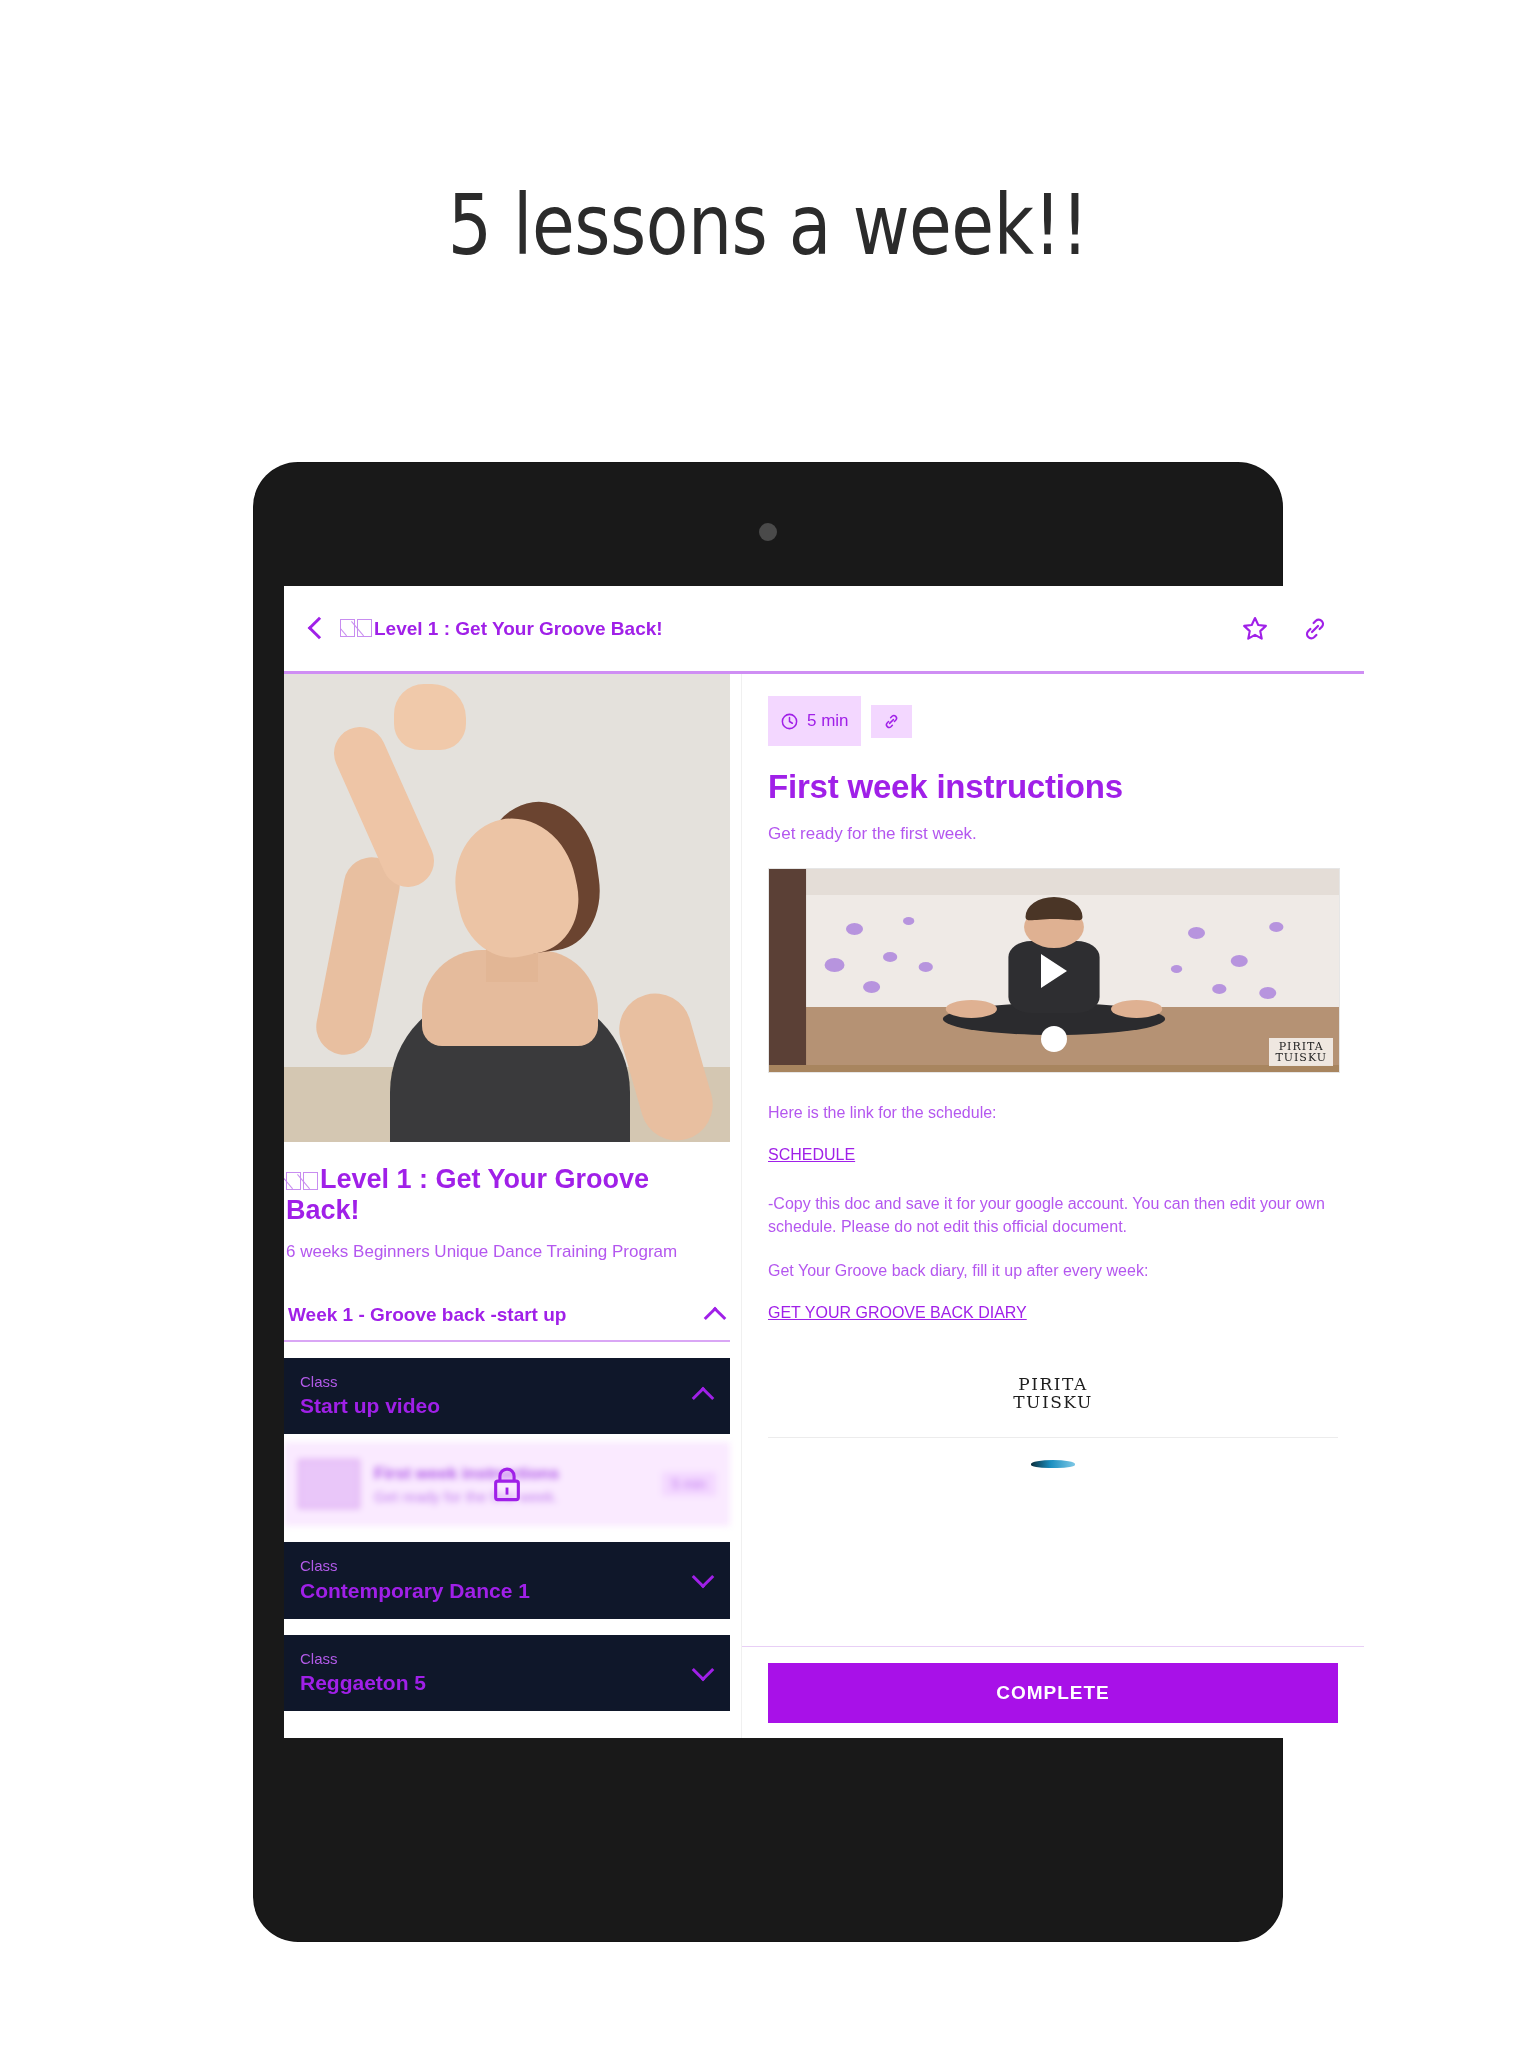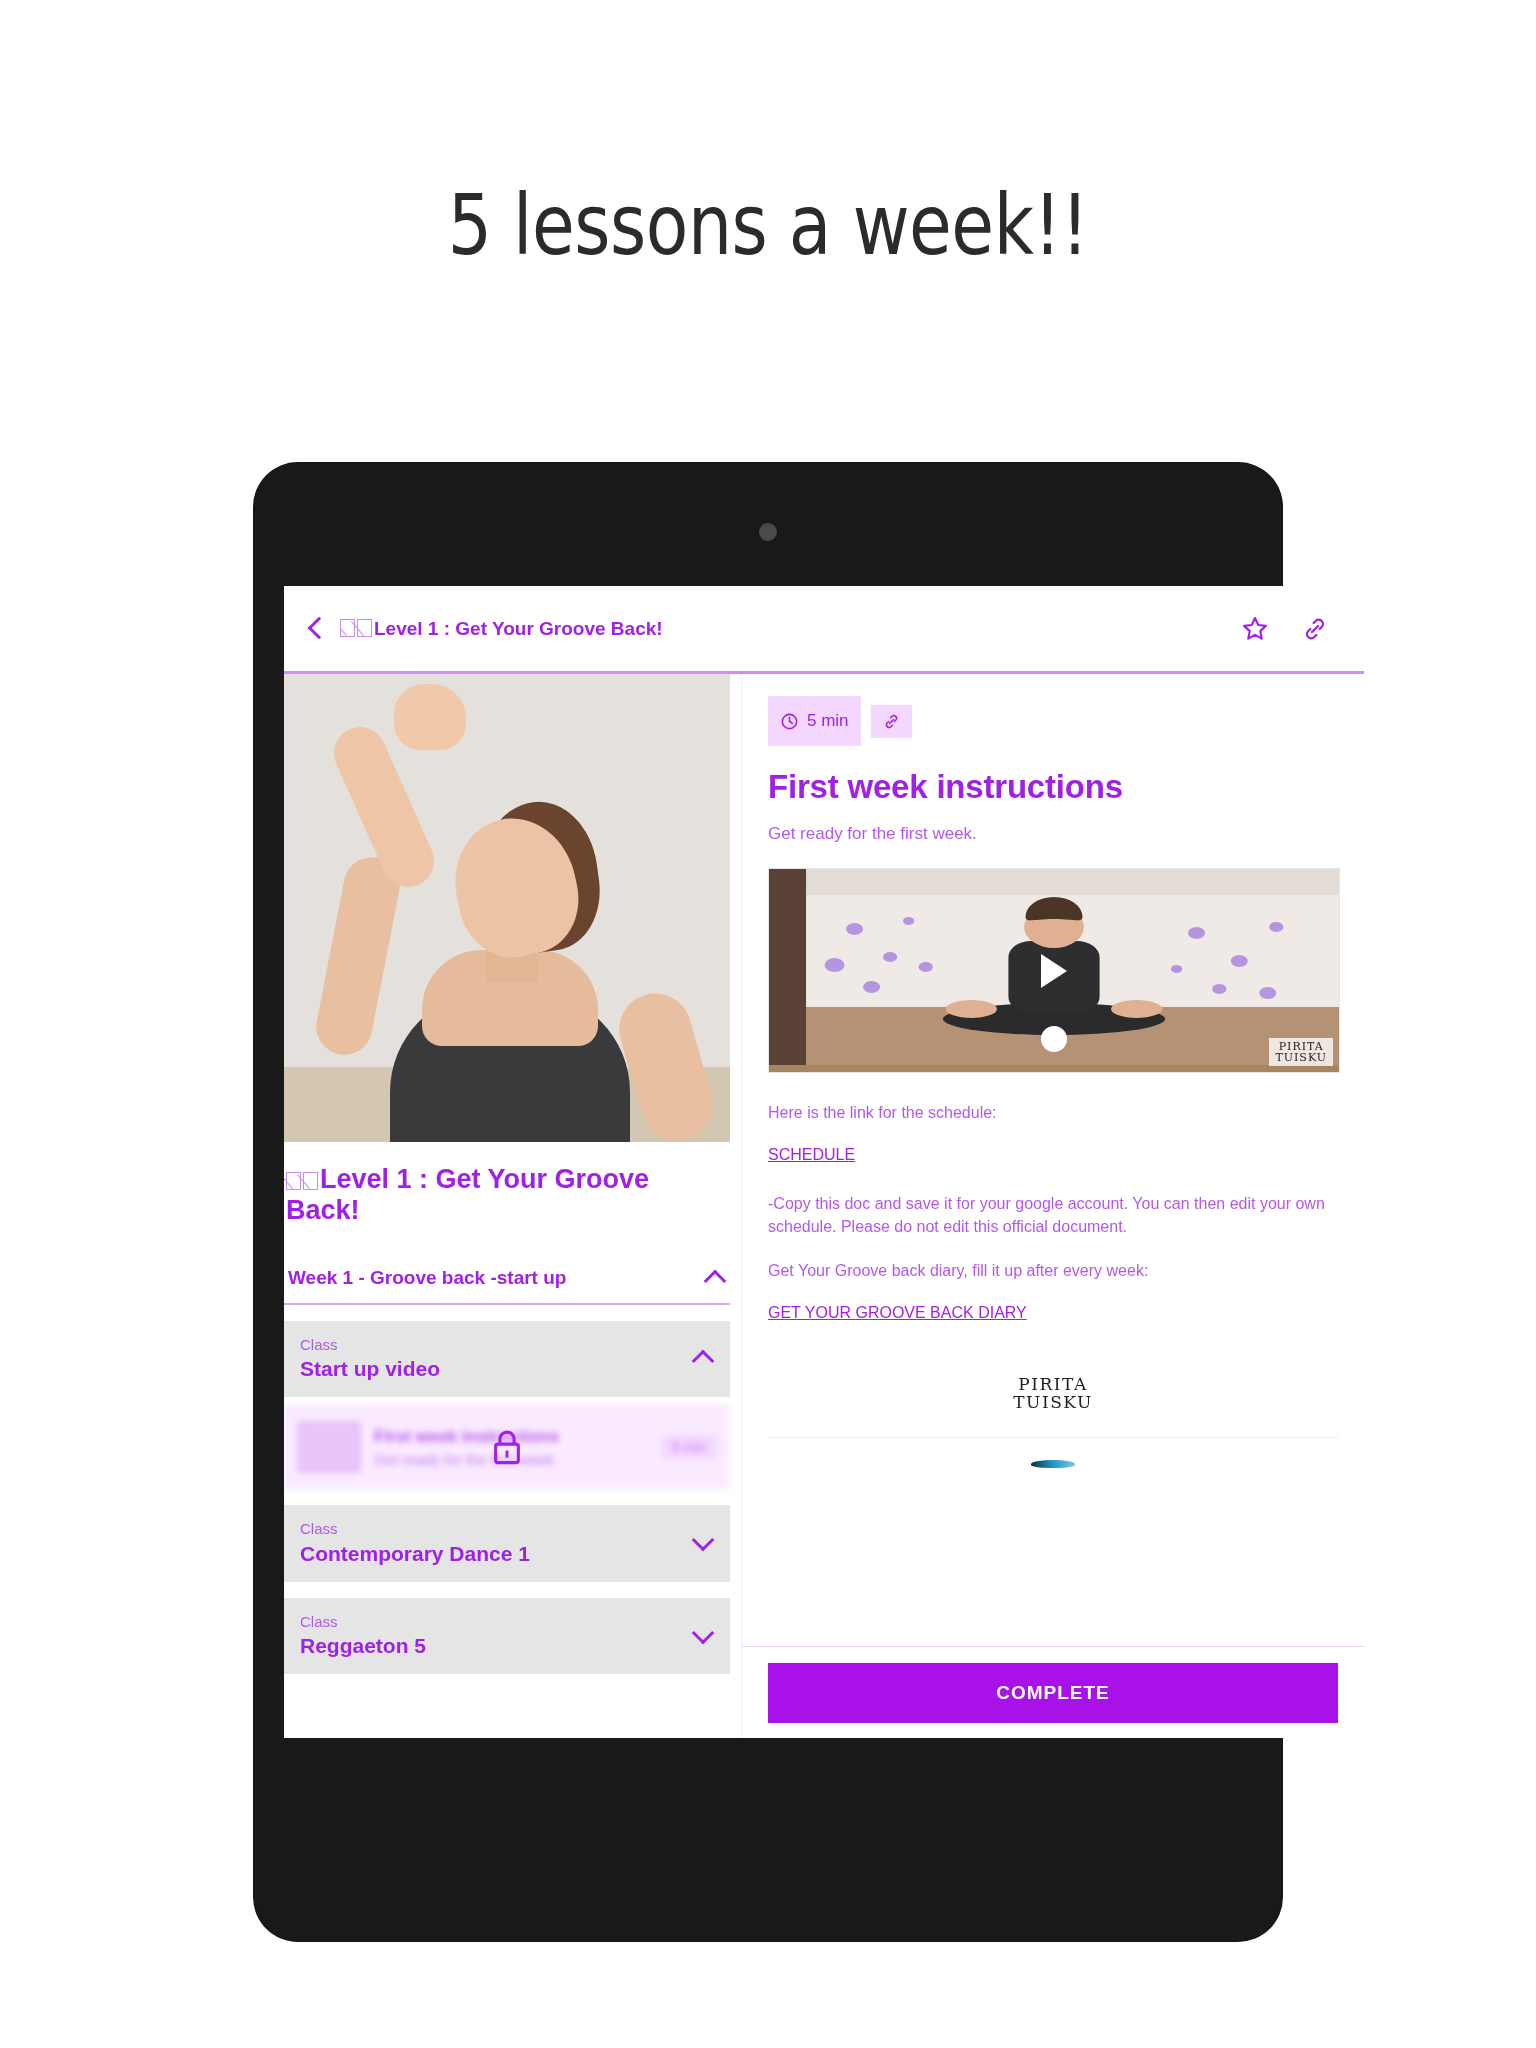--- a/index.html
+++ b/index.html
@@ -98,21 +98,21 @@
   }
   .week-label{font-size:19px;font-weight:bold;color:#a020e8;}
   .chev{width:22px;height:22px;position:relative;flex:0 0 22px;}
   .chev::before{
     content:"";position:absolute;left:3px;top:6px;width:13px;height:13px;
     border-left:3px solid #a020e8;border-top:3px solid #a020e8;
     transform:rotate(45deg);
   }
   .chev.down::before{top:1px;transform:rotate(225deg);}
   .class-card{
-    margin:16px 12px 0 12px;background:#e5e5e5;
+    margin:16px 12px 0 12px;background:#0f172a;
     padding:14px 16px 16px 16px;display:flex;align-items:flex-start;
     justify-content:space-between;cursor:pointer;
   }
   .class-kicker{font-size:15px;color:#b25ae8;line-height:1.3;}
   .class-name{font-size:21px;font-weight:bold;color:#a020e8;margin-top:3px;}
   .class-card .chev{margin-top:12px;}
   .locked-lesson{
     margin:8px 12px 0 12px;background:#faeaff;height:84px;position:relative;
     display:flex;align-items:center;padding:0 14px;gap:14px;
     filter:blur(3.4px);
@@ -242,20 +242,21 @@
             <div class="hero-neck"></div>
             <div class="hero-hair"></div>
             <div class="hero-head"></div>
             <div class="hero-upperarm"></div>
             <div class="hero-forearm"></div>
             <div class="hero-fist"></div>
           </div>
 
           <div class="course-title"><span class="tofu"></span><span class="tofu"></span><span>Level 1 : Get Your Groove Back!</span></div>
 
+          <div class="course-sub">6 weeks Beginners Unique Dance Training Program</div>
 
           <div class="week-row">
             <span class="week-label">Week 1 - Groove back -start up</span>
             <span class="chev"></span>
           </div>
 
           <div class="class-card">
             <div>
               <div class="class-kicker">Class</div>
               <div class="class-name">Start up video</div>

